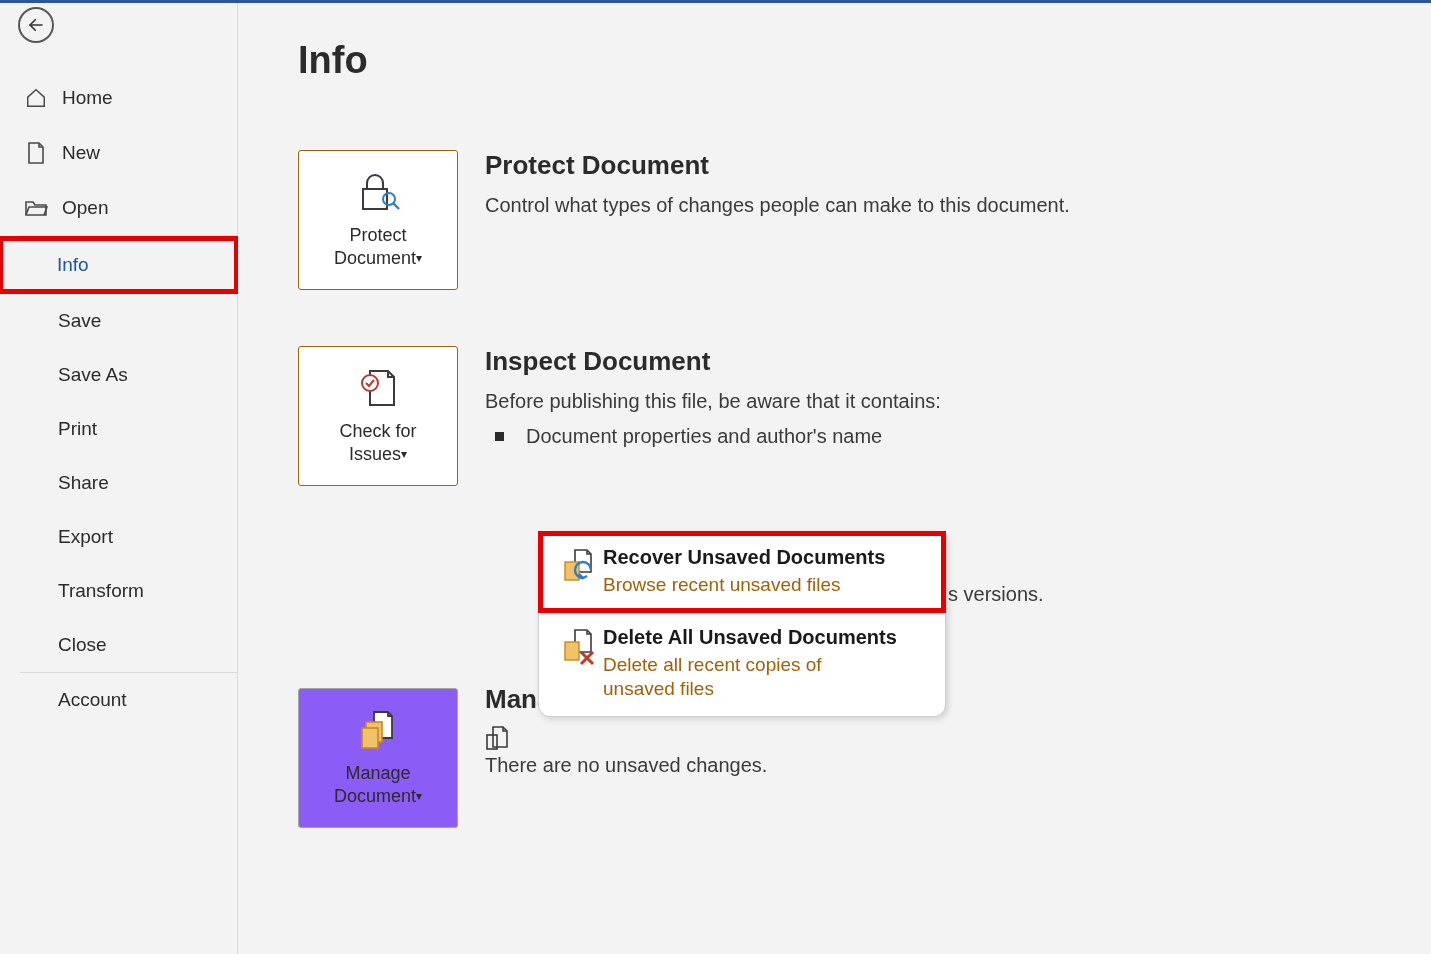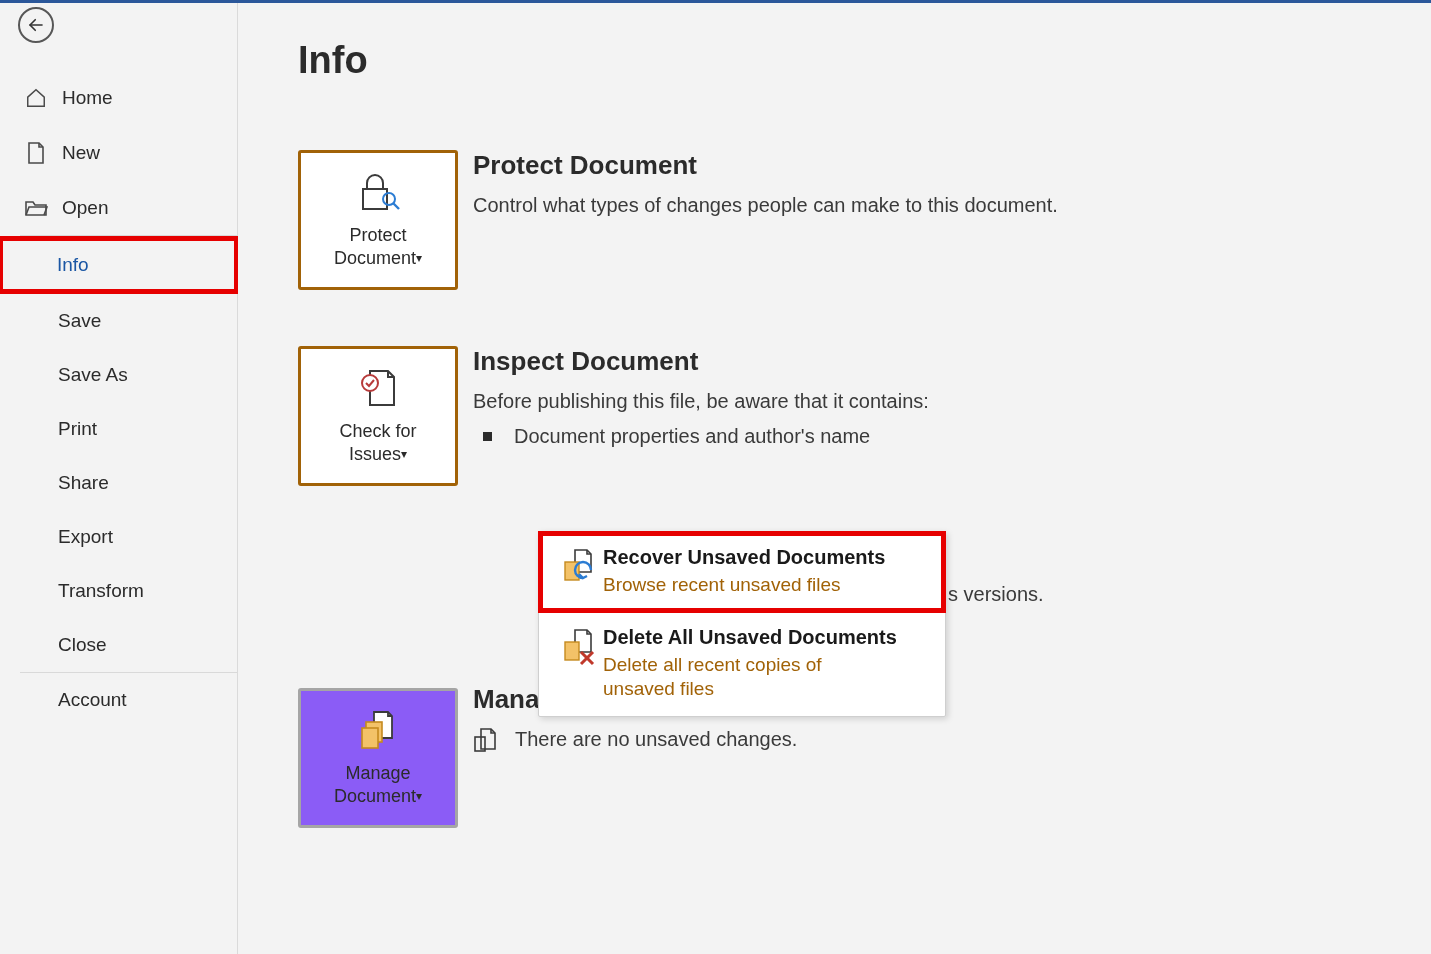--- a/index.html
+++ b/index.html
@@ -13,34 +13,34 @@
   .nav-item { display: flex; align-items: center; padding: 16px 24px; font-size: 19px; color: #2b2b2b; cursor: pointer; }
   .nav-item .icon-slot { width: 24px; display: flex; justify-content: center; margin-right: 14px; color: #4a4a4a; }
   .nav-item.selected { color: #1a56a4; border-left: 3px solid #1a56a4; padding-left: 54px; }
   .nav-item.noicon { padding-left: 58px; align-items: flex-end; }
   .nav-sep { height: 1px; background: #d9d9d9; margin-left: 20px; margin-right: 0; }
   .highlight-red { outline: 5px solid #e60000; outline-offset: -3px; }
   .nav-info-wrap { margin: 2px 0; }
   .main { flex: 1; padding: 36px 60px 40px 60px; background: #f3f3f3; overflow: auto; position: relative; }
   .page-title { font-size: 38px; font-weight: 600; margin-bottom: 68px; }
   .info-row { display: flex; align-items: flex-start; margin-bottom: 56px; }
-  .big-btn { width: 160px; min-height: 140px; background: #fff; border: 3px solid #a16207; border-radius: 3px; display: flex; flex-direction: column; align-items: center; justify-content: center; padding: 14px 8px; cursor: pointer; font-size: 18px; color: #2b2b2b; text-align: center; line-height: 1.3; }
+  .big-btn { width: 160px; min-height: 140px; background: #fff; border: 1px solid #a16207; border-radius: 3px; display: flex; flex-direction: column; align-items: center; justify-content: center; padding: 14px 8px; cursor: pointer; font-size: 18px; color: #2b2b2b; text-align: center; line-height: 1.3; }
   .big-btn.pressed { background: #8b5cf6; border-color: #a5a5a5; }
   .big-btn .bicon { height: 44px; display: flex; align-items: center; justify-content: center; margin-bottom: 10px; }
   .big-btn .label-wrap { display: inline-flex; align-items: center; }
   .chev { font-size: 12px; }
-  .info-text { margin-left: 15px; }
+  .info-text { margin-left: 27px; }
   .info-text h2 { font-size: 26px; font-weight: 600; margin-bottom: 10px; }
   .info-text p { font-size: 20px; color: #3a3a3a; line-height: 1.4; }
   .info-text ul { list-style: none; margin-top: 10px; }
   .info-text li { display: flex; align-items: center; font-size: 20px; color: #3a3a3a; }
   .bullet-sq { width: 9px; height: 9px; background: #2b2b2b; margin-right: 22px; margin-left: 10px; }
   .inline-icon { margin-right: 18px; }
   
-  .popup { position: absolute; left: 300px; top: 528px; width: 408px; background: #fff; border: 1px solid #cfcfcf; box-shadow: 2px 2px 6px rgba(0,0,0,0.15); border-radius: 2px; z-index: 10; }
+  .popup { position: absolute; left: 300px; top: 528px; width: 408px; background: #fff; border: 1px solid #cfcfcf; box-shadow: 2px 2px 6px rgba(0,0,0,0.15); border-radius: 12px; z-index: 10; }
   .popup-item { display: flex; padding: 14px 16px 14px 22px; cursor: pointer; align-items: flex-start; }
   .popup-item .picon { width: 42px; flex-shrink: 0; margin-top: 2px; }
   .popup-item .ptxt { display: flex; flex-direction: column; }
   .popup-item .ptitle { font-size: 20px; font-weight: 600; color: #1a1a1a; margin-bottom: 4px; }
   .popup-item .pdesc { font-size: 19px; color: #a16207; line-height: 1.3; max-width: 260px; }
   .popup-item.highlight-red { outline: 5px solid #e60000; outline-offset: -4px; }
   
   .behind-text { position: absolute; left: 710px; top: 580px; font-size: 20px; color: #3a3a3a; }
   .manage-row { display: flex; align-items: flex-start; margin-top: 202px; }
   .manage-row .info-text { margin-top: -4px; }
@@ -187,21 +187,21 @@
           </svg>
         </span>
         <span>Manage</span>
         <span class="label-wrap">
             <span>Document</span>
             <span class="chev">▾</span>
           </span>
       </button>
       <div class="info-text">
         <h2>Manage Document</h2>
-        <p style="display:flex;align-items:flex-end;">
+        <p style="display:flex;align-items:flex-start;flex-direction:column;">
           <span class="inline-icon">
             <svg width="24" height="26" viewBox="0 0 24 26" fill="none" stroke="#3b3b3b" stroke-width="1.6">
               <path d="M8 2 H18 L22 6 V22 H8 Z"></path>
                 <path d="M18 2 V6 H22"></path>
               <rect x="2" y="10" width="10" height="14"></rect>
             </svg>
           </span>
           <span>There are no unsaved changes.</span>
         </p>
       </div>

